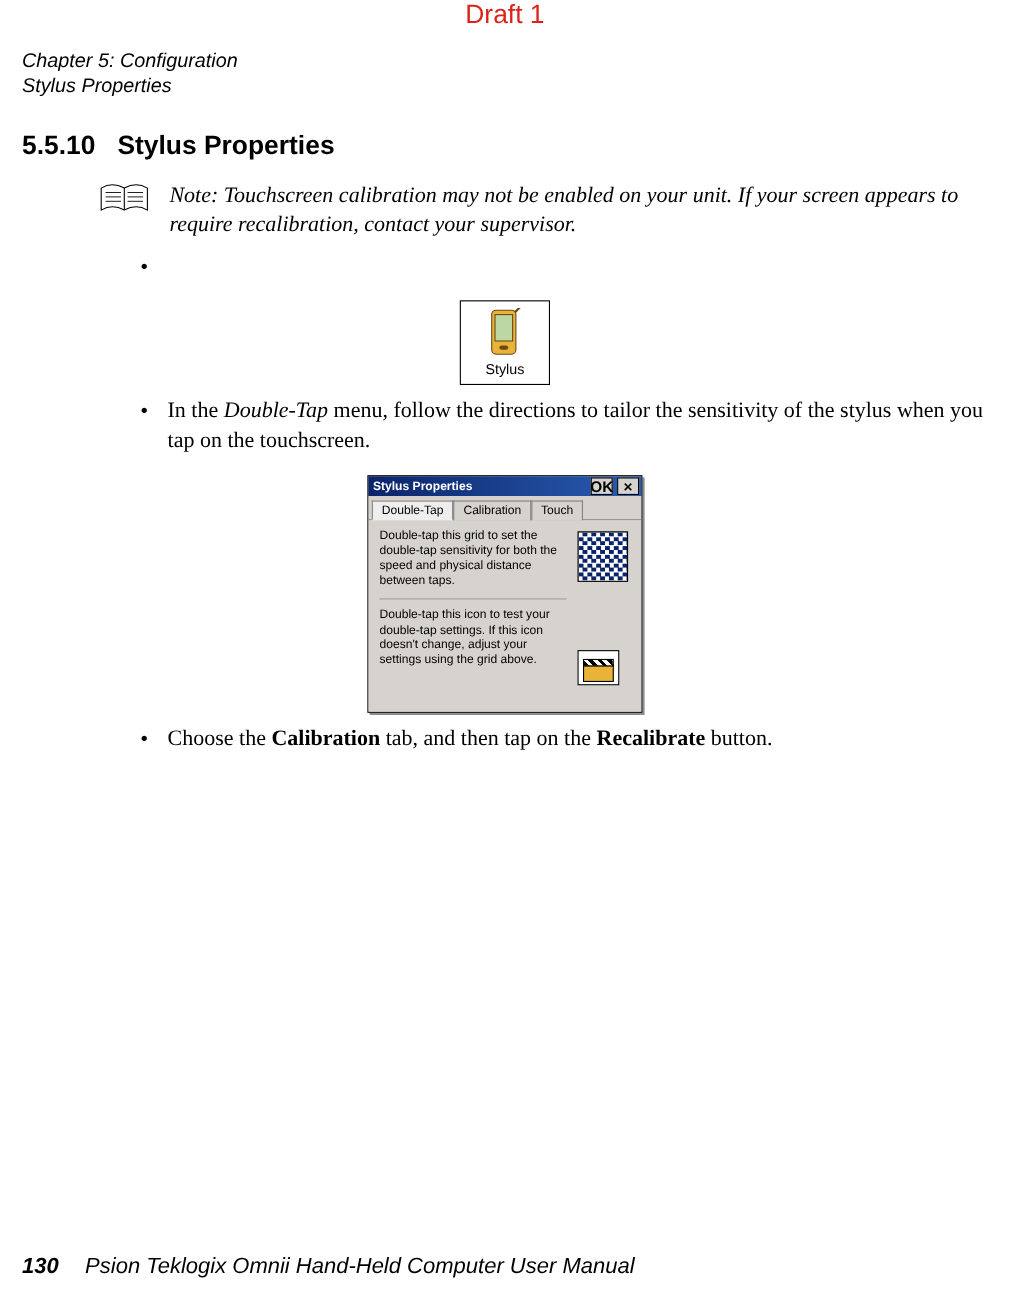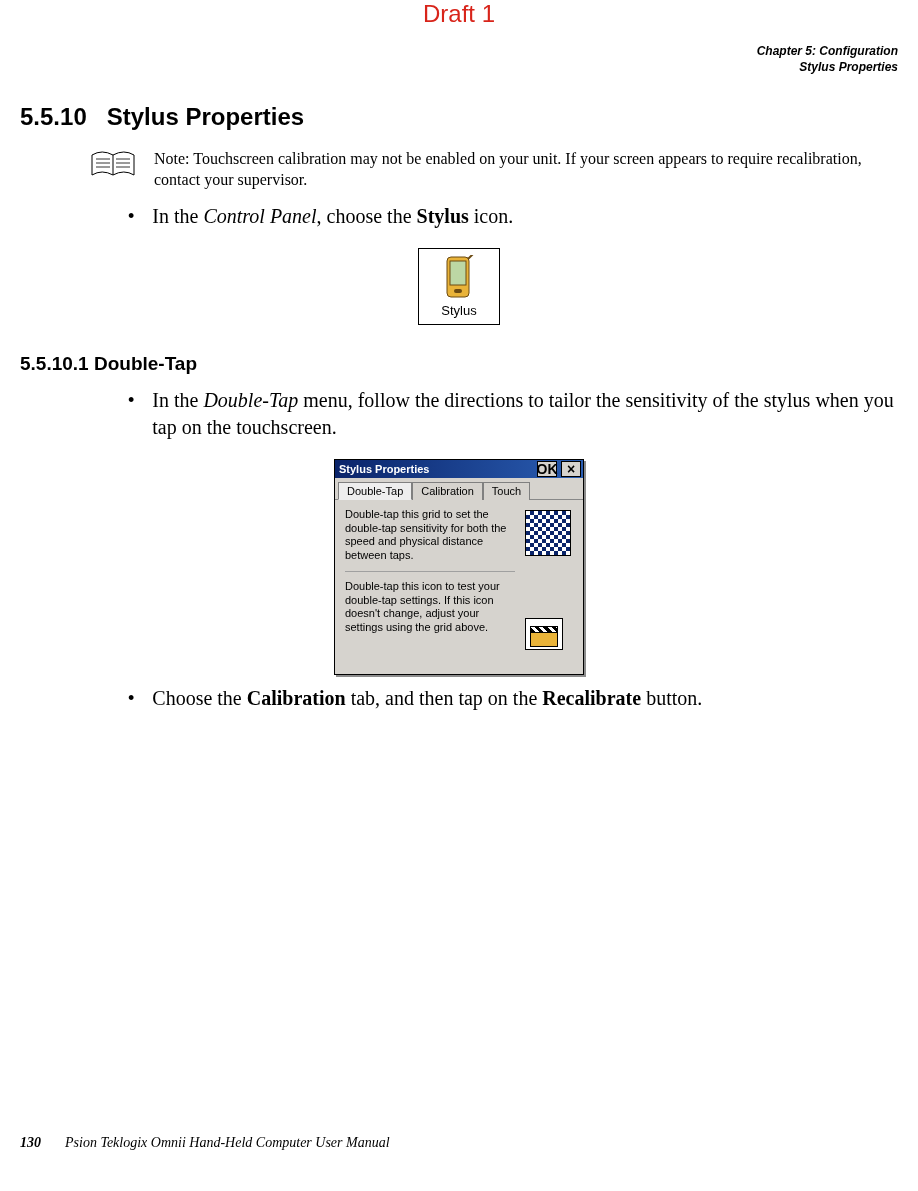--- a/index.html
+++ b/index.html
@@ -22,25 +22,24 @@
     left: 50%;
     transform: translateX(-50%);
     font-family: Arial, Helvetica, sans-serif;
     font-size: 24px;
     color: #d8241a;
     font-weight: 400;
   }
   .running-head {
     font-family: "Trebuchet MS", Arial, sans-serif;
     font-style: italic;
-    font-weight: bold;
-    font-size: 12px;
+    font-weight: normal;
+    font-size: 18px;
     line-height: 1.3;
     margin-top: 14px;
-    text-align: right;
   }
   .h-section {
     font-family: "Trebuchet MS", Arial, sans-serif;
     font-weight: bold;
     font-size: 24px;
     margin-top: 28px;
     margin-bottom: 18px;
   }
   .h-sub {
     font-family: "Trebuchet MS", Arial, sans-serif;
@@ -51,21 +50,22 @@
   }
   .note-block {
     display: flex;
     align-items: flex-start;
     gap: 18px;
     margin: 12px 0 12px 70px;
     width: 800px;
   }
   .note-icon svg { display: block; }
   .note-text {
-    font-size: 16px;
+    font-style: italic;
+    font-size: 20px;
     line-height: 1.3;
   }
   .note-text .note-lead { }
   .bullet-row {
     display: flex;
     align-items: flex-start;
     gap: 18px;
     font-size: 20px;
     line-height: 1.35;
     margin: 10px 0 10px 108px;
@@ -204,25 +204,25 @@
   .clap-ico .top {
     position: absolute;
     top: -6px; left: -1px;
     width: 26px; height: 5px;
     background: repeating-linear-gradient(45deg,#000 0 3px,#fff 3px 6px);
     border: 1px solid #000;
   }
 
   .footer {
     position: absolute;
-    bottom: 40px;
+    bottom: 28px;
     left: 20px;
-    font-family: Liberation Serif, serif;
+    font-family: Liberation Sans, sans-serif;
     font-style: italic;
-    font-size: 14px;
+    font-size: 20px;
   }
   .footer .pnum {
     font-weight: bold;
     font-style: italic;
     margin-right: 24px;
   }
 </style>
 </head>
 <body>
 
@@ -248,40 +248,34 @@
         <path d="M26 10 L40 10 M26 14 L40 14 M26 18 L40 18" stroke="#000" stroke-width="0.8"></path>
       </svg>
     </span>
     <div class="note-text">
       <span class="note-lead">Note:</span><span> Touchscreen calibration may not be enabled on your unit. If your screen appears to require recalibration, contact your supervisor.</span>
     </div>
   </div>
 
   <div class="bullet-row">
     <span class="bullet-dot">•</span>
-    <span>
-      <span>In the </span><span class="italic">Control Panel</span><span>, choose the </span><span class="bold">Stylus</span><span> icon.</span>
-    </span>
   </div>
 
   <div class="stylus-icon-box">
     <div class="stylus-pda">
       <svg width="30" height="44" viewBox="0 0 30 44">
         <rect x="3" y="2" width="22" height="40" rx="4" fill="#e9b339" stroke="#6b4a12"></rect>
         <rect x="6" y="6" width="16" height="24" fill="#bcd7a4" stroke="#6b4a12"></rect>
         <rect x="10" y="34" width="8" height="4" rx="2" fill="#6b4a12"></rect>
         <line x1="24" y1="4" x2="30" y2="-2" stroke="#6b4a12" stroke-width="2"></line>
       </svg>
     </div>
     <div>Stylus</div>
   </div>
 
-  <div class="h-sub">
-    <span>5.5.10.1</span>&nbsp;<span>Double-Tap</span>
-  </div>
 
   <div class="bullet-row">
     <span class="bullet-dot">•</span>
     <span>
       <span>In the </span><span class="italic">Double-Tap</span><span> menu, follow the directions to tailor the sensitivity of the stylus when you tap on the touchscreen.</span>
     </span>
   </div>
 
   <div class="dialog-wrap">
     <div class="dialog-title">

